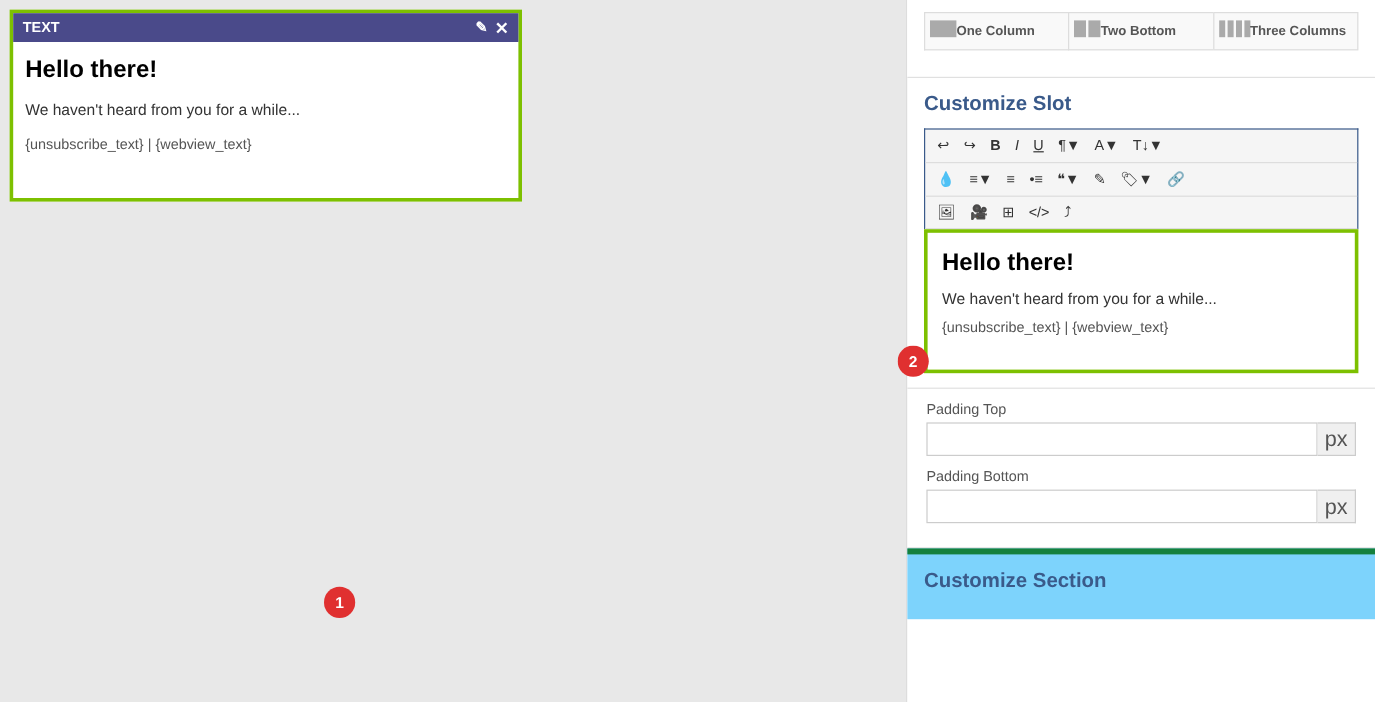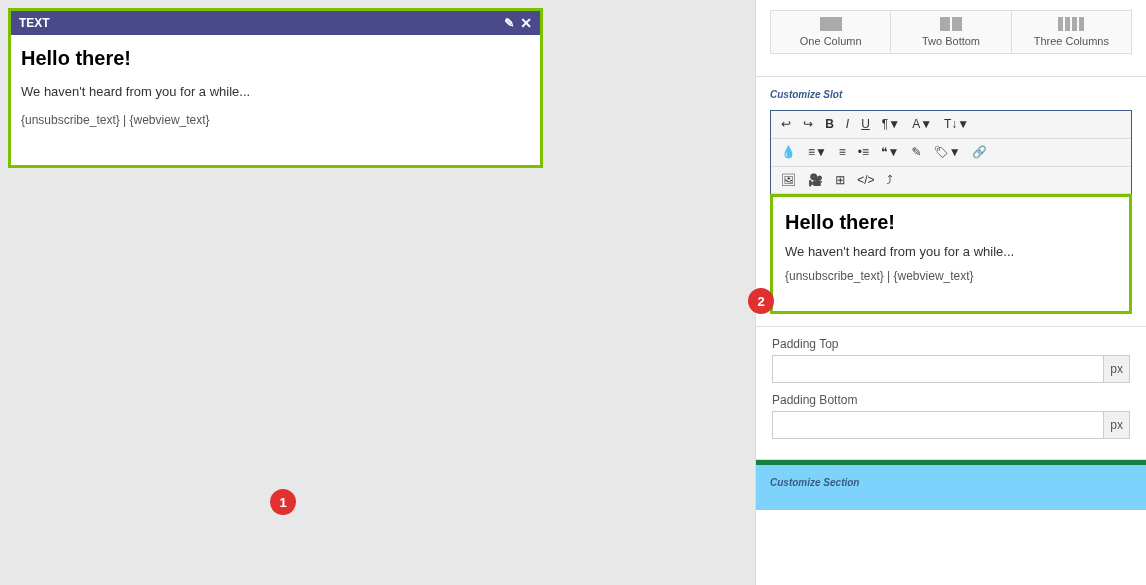--- a/index.html
+++ b/index.html
@@ -11,21 +11,21 @@
       height: 585px;
       background: #e8e8e8;
       position: relative;
       flex-shrink: 0;
     }
 
     .text-block {
       position: absolute;
       top: 8px;
       left: 8px;
-      width: 535px;
+      width: 427px;
       border: 3px solid #7dc000;
       background: #fff;
     }
 
     .text-block-header {
       background: #4a4a8a;
       color: #fff;
       font-size: 12px;
       font-weight: bold;
       padding: 4px 8px;
@@ -106,26 +106,27 @@
 
     .column-types-row {
       display: flex;
       gap: 0;
       margin-bottom: 8px;
     }
 
     .column-type-item {
       flex: 1;
       display: flex;
-      flex-direction: column;
+      flex-direction: row;
       align-items: center;
       padding: 6px 4px;
       cursor: pointer;
       border: 1px solid #ddd;
       background: #f9f9f9;
+      font-weight: bold;
     }
 
     .column-type-item:not(:last-child) {
       border-right: none;
     }
 
     .column-type-icon {
       margin-bottom: 4px;
       display: flex;
       gap: 2px;
@@ -165,25 +166,24 @@
       font-style: italic;
     }
 
     
     .customize-slot {
       padding: 12px 14px;
       border-bottom: 1px solid #e0e0e0;
     }
 
     .section-title {
-      font-size: 10px;
+      font-size: 17px;
       font-weight: bold;
       color: #3a5a8a;
       margin-bottom: 10px;
-      font-style: italic;
     }
 
     .toolbar {
       border: 1px solid #3a5a8a;
       border-bottom: none;
       background: #f5f5f5;
     }
 
     .toolbar-row {
       display: flex;
@@ -257,21 +257,21 @@
       padding: 4px 6px;
       font-size: 12px;
       height: 28px;
     }
 
     .px-label {
       background: #f0f0f0;
       border: 1px solid #ccc;
       border-left: none;
       padding: 4px 6px;
-      font-size: 12px;
+      font-size: 18px;
       color: #555;
       height: 28px;
       display: flex;
       align-items: center;
     }
 
     
     .customize-section-bar {
       padding: 12px 14px;
       background: #7dd3fc;

